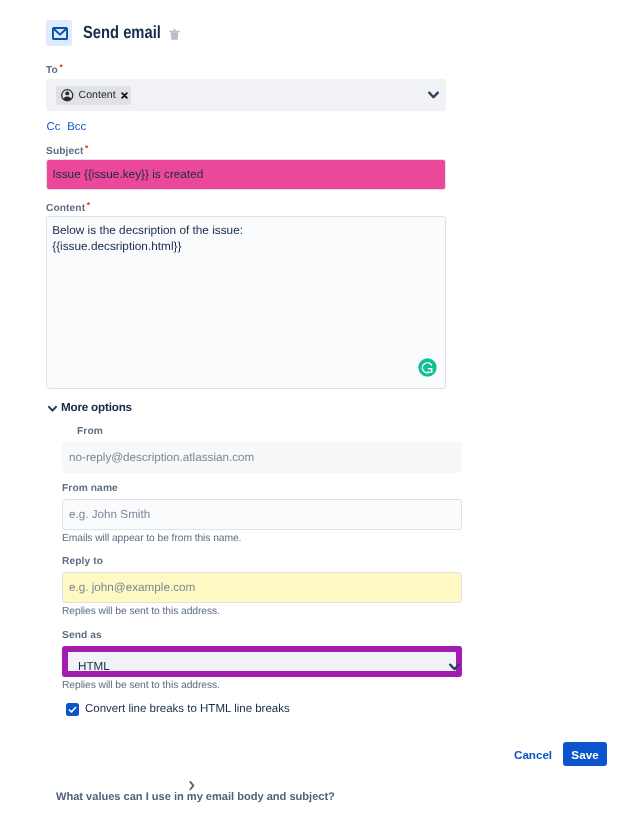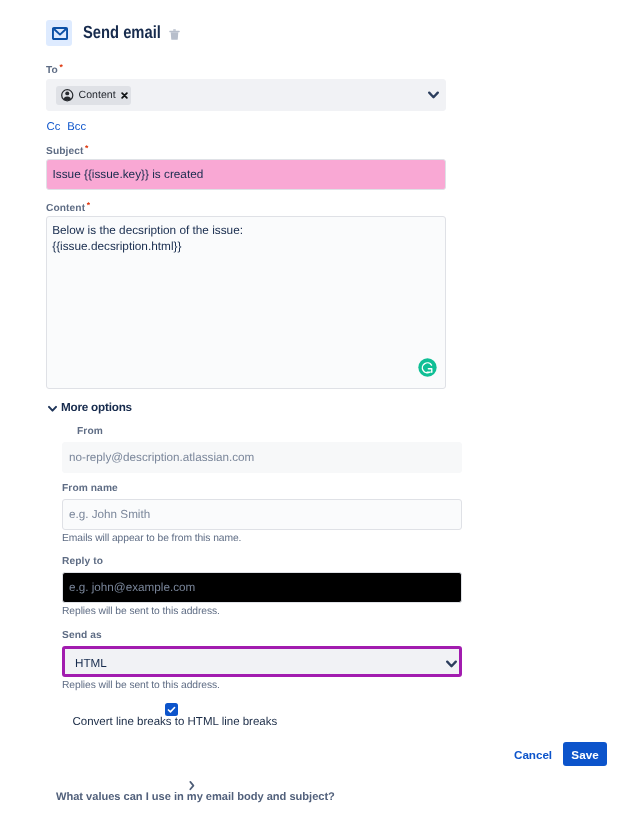--- a/index.html
+++ b/index.html
@@ -38,21 +38,21 @@
   .to-tag-x { display:flex; align-items:center; margin-right:1px; }
   .to-chev { position:absolute; left:381px; top:10px; display:flex; }
 
   
   .cc-row { position:absolute; left:46.5px; top:121px; display:flex; gap:7px; }
   .cc-link { font-size:11.3px; color:#0C54CB; font-weight:400; }
 
   
   .subj-label { position:absolute; left:46px; top:143px; }
   .subj-field { position:absolute; left:46px; top:159px; width:400px; height:31px;
-                background:#f9a8d4; border:1px solid #DFE1E6; border-radius:3px; }
+                background:#ec4899; border:1px solid #DFE1E6; border-radius:3px; }
   .subj-val { position:absolute; left:5.5px; top:7px; font-size:11.8px; color:#172B4D; }
 
   
   .cont-label { position:absolute; left:46px; top:200px; }
   .cont-field { position:absolute; left:46px; top:216px; width:400px; height:173px;
                 background:#FAFBFC; border:1px solid #DFE1E6; border-radius:3px; }
   .cont-text { position:absolute; left:5.2px; top:5px; font-size:11.8px; color:#172B4D; line-height:16px; }
   .gram { position:absolute; left:371px; top:141px; width:19px; height:19px; display:flex; }
 
   
@@ -63,21 +63,21 @@
   .sub-label { position:absolute; left:62px; }
   .sub-field { position:absolute; left:62px; width:400px; height:31px; border-radius:3px; }
   .sub-help  { position:absolute; left:62px; }
   .sub-val { position:absolute; left:6px; top:8px; font-size:11.7px; }
   .ph { color:#7A869A; }
 
   
   .sel-chev { position:absolute; left:381px; top:10px; display:flex; }
 
   
-  .cbrow { position:absolute; left:66px; top:703px; display:flex; align-items:center;flex-direction:column; }
+  .cbrow { position:absolute; left:66px; top:703px; display:flex; align-items:center; }
   .cbox { width:12.5px; height:12.5px; border-radius:2.5px; background:#0C54CB;
           display:flex; align-items:center; justify-content:center; flex:0 0 auto; }
   .cblbl { font-size:11.5px; color:#1A2B46; margin-left:6.5px; }
 
   
   .btn-cancel { position:absolute; left:514px; top:748px; height:14px; line-height:14px;
                 font-size:11.7px; font-weight:700; color:#0C54CB; background:none; border:none;
                 padding:0; cursor:pointer; font-family:inherit; letter-spacing:-0.05px;text-align:center; }
   .btn-save { position:absolute; left:563px; top:742px; width:44px; height:24px;
               background:#0C54CB; border-radius:3px; border:none; color:#fff;
@@ -173,27 +173,27 @@
     <div class="sub-val ph">no-reply@description.atlassian.com</div>
   </div>
 
   <div class="lbl sub-label" style="top:483px;">From name</div>
   <div class="sub-field" style="top:499px; background:#FAFBFC; border:1px solid #DFE1E6;">
     <div class="sub-val ph">e.g. John Smith</div>
   </div>
   <div class="help sub-help" style="top:533px;">Emails will appear to be from this name.</div>
 
   <div class="lbl sub-label" style="top:556px;">Reply to</div>
-  <div class="sub-field" style="top:572px; background:#000000; border:1px solid #DFE1E6;">
+  <div class="sub-field" style="top:572px; background:#fef9c3; border:1px solid #DFE1E6;">
     <div class="sub-val ph">e.g. john@example.com</div>
   </div>
   <div class="help sub-help" style="top:606px;">Replies will be sent to this address.</div>
 
   <div class="lbl sub-label" style="top:630px;">Send as</div>
-  <div class="sub-field" style="top:646px; background:#F1F2F5; border:3px solid #a21caf;">
+  <div class="sub-field" style="top:646px; background:#F1F2F5; border:6px solid #a21caf;">
     <div class="sub-val" style="left:10px;">HTML</div>
     <span class="sel-chev">
       <svg width="12" height="10" viewBox="0 0 12 10" aria-hidden="true">
         <path d="M1.2 2.6 L5.5 7.2 L9.8 2.6" fill="none" stroke="#2C3E5D" stroke-width="2.3" stroke-linecap="round" stroke-linejoin="round"></path>
       </svg>
     </span>
   </div>
   <div class="help sub-help" style="top:680px;">Replies will be sent to this address.</div>
 
   <div class="cbrow">

